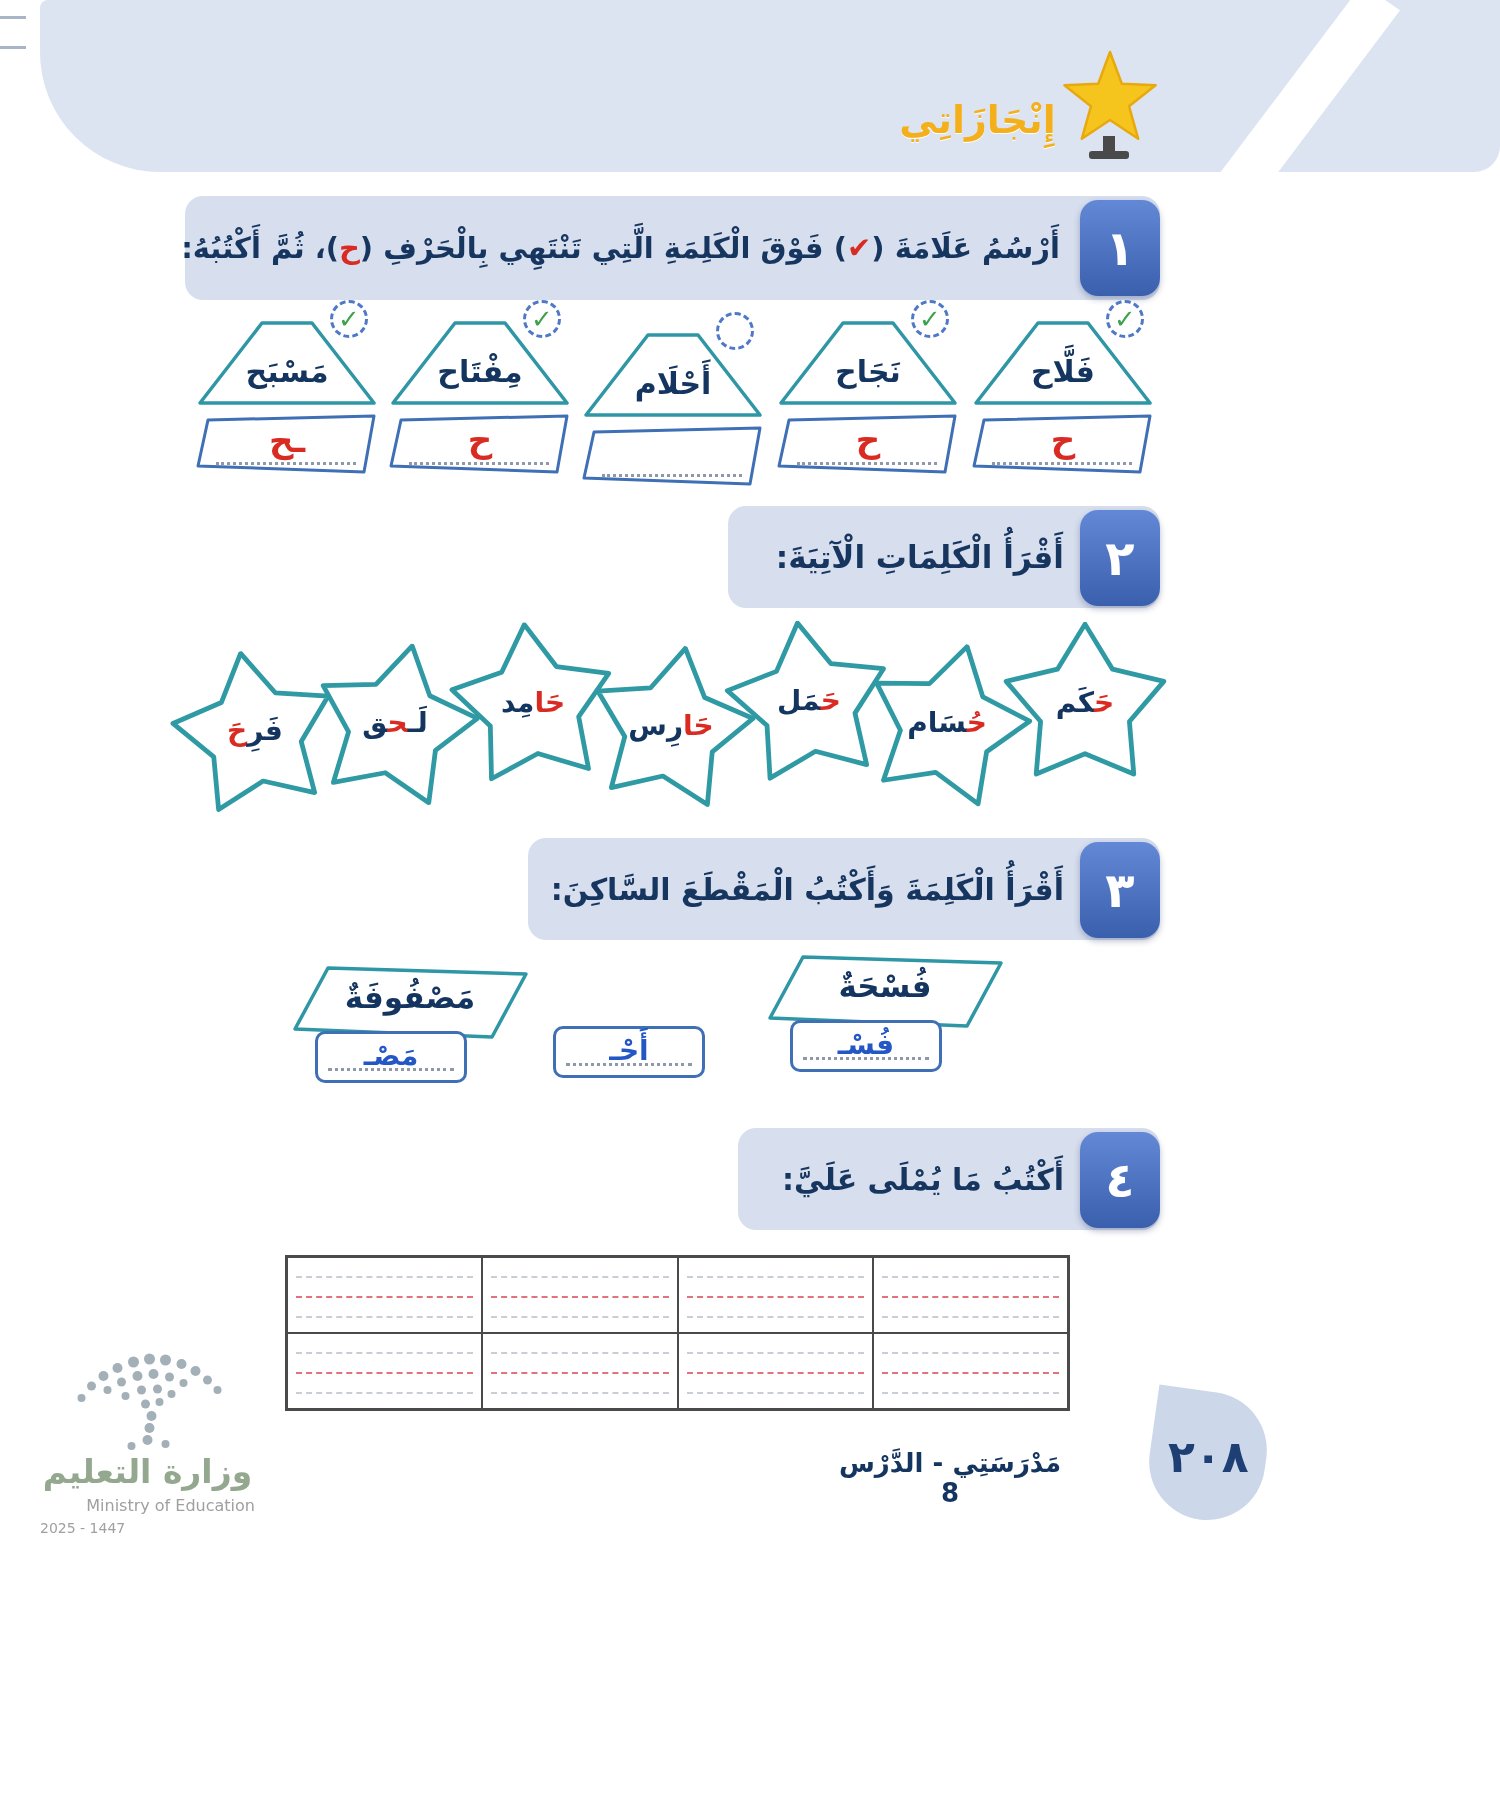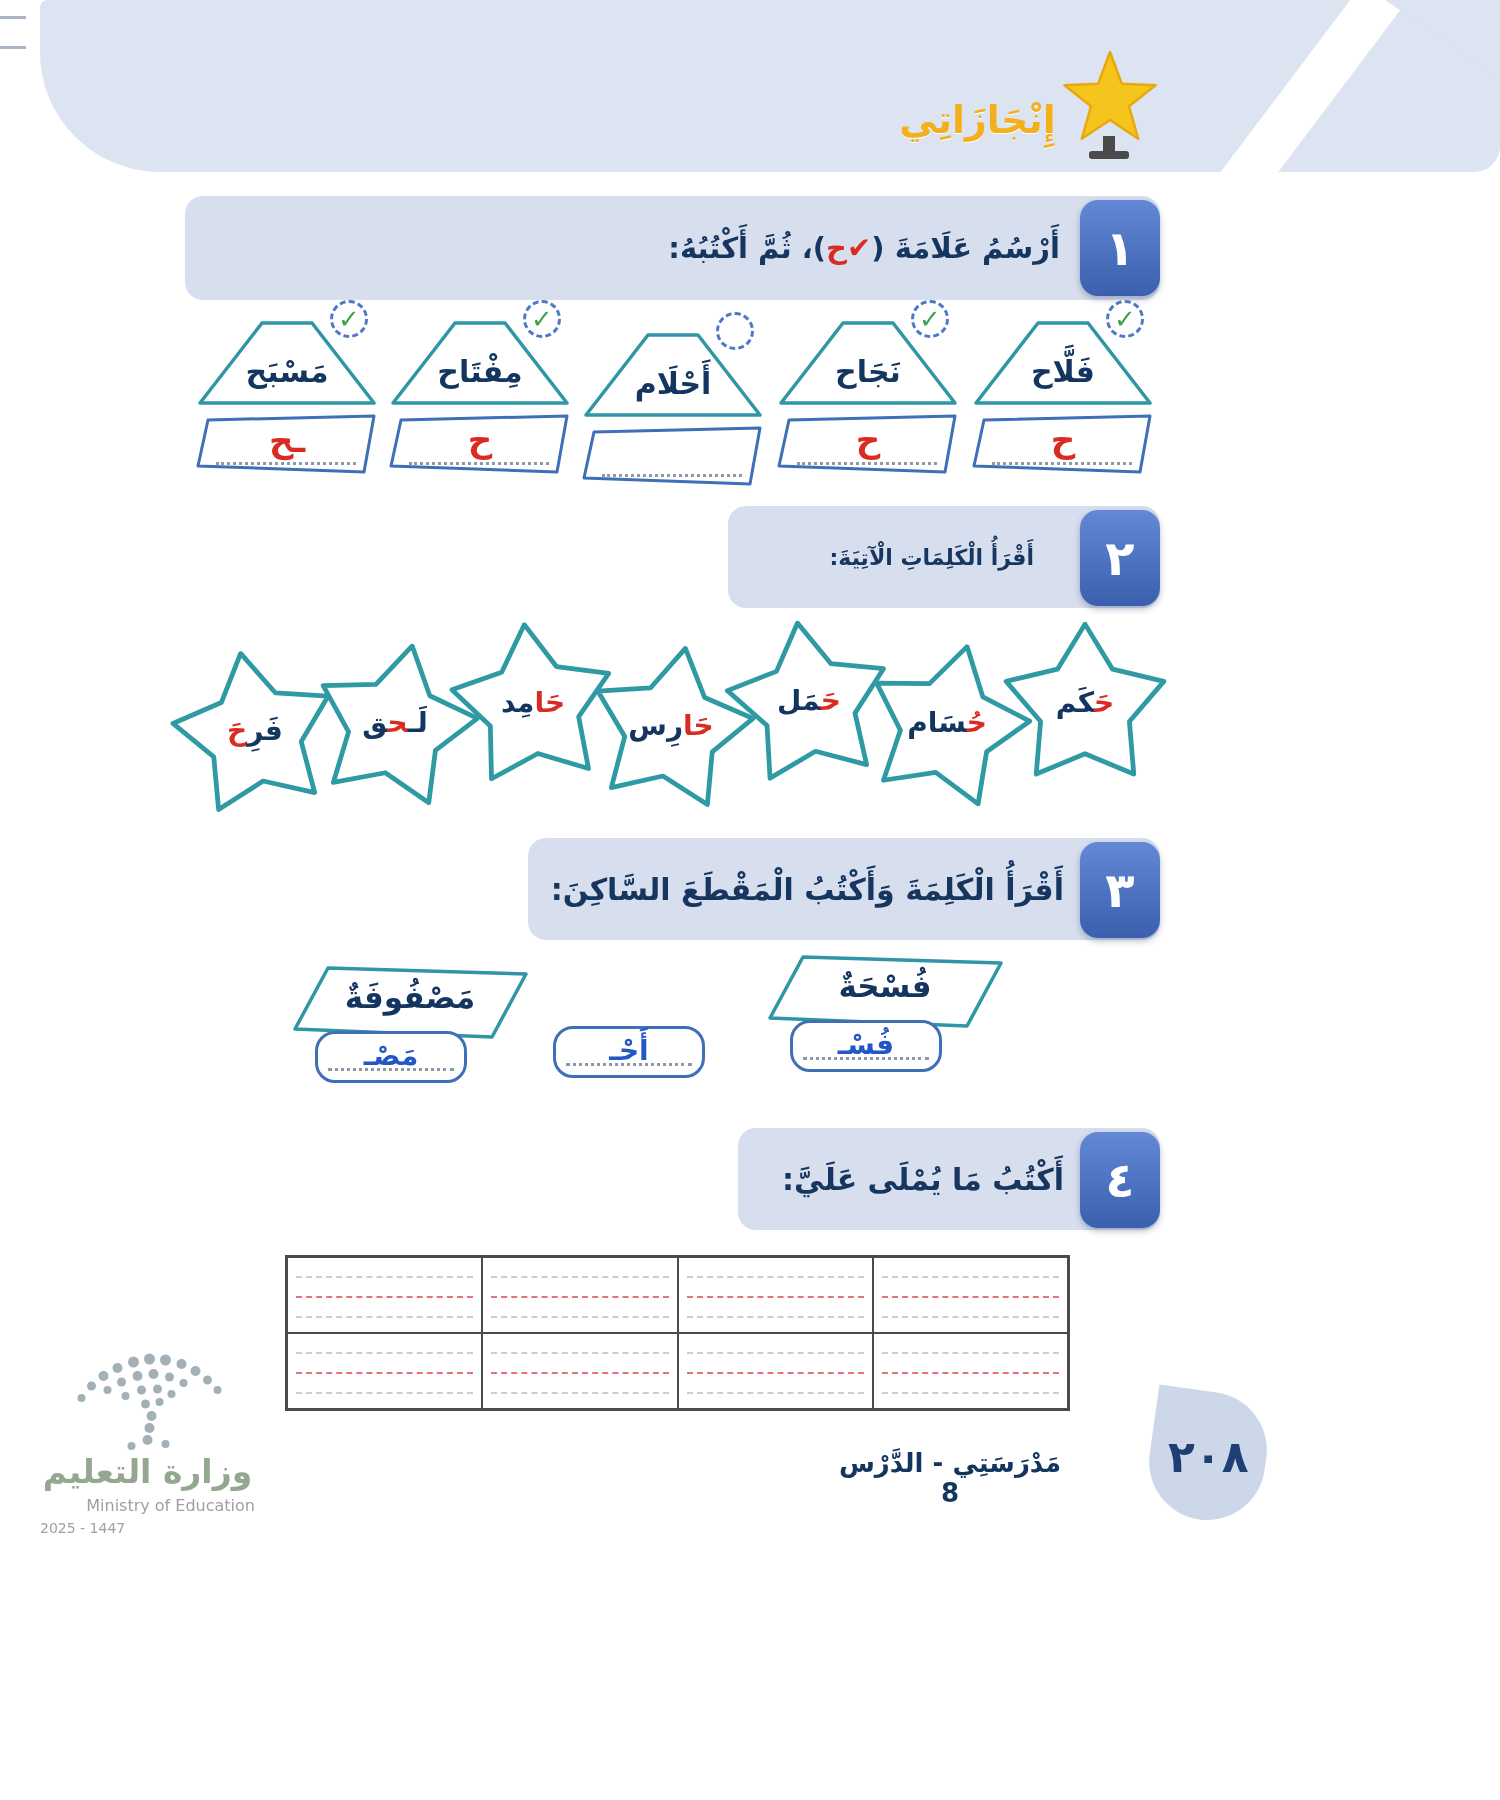--- a/index.html
+++ b/index.html
@@ -51,21 +51,21 @@
   .starwrap{width:170px;height:170px}
   .starwrap polygon{fill:#fff;stroke:#2f9aa4;stroke-width:4.5;stroke-linejoin:round}
   .starword{position:absolute;left:0;top:64px;width:100%;text-align:center;
             font-size:28px;font-weight:bold;color:#14355f}
 
   
   .bshape polygon{fill:#fff;stroke:#2f96a5;stroke-width:3.5;stroke-linejoin:round}
   .bword{position:absolute;left:0;top:16px;width:100%;text-align:center;
          font-size:31px;font-weight:bold;color:#14355f}
   .ansbox{width:152px;height:52px;background:#fff;border:3px solid #3f6fb5;
-          border-radius:20px;z-index:2}
+          border-radius:10px;z-index:2}
   .ansbox-line{position:absolute;left:10px;right:10px;bottom:9px;
                border-bottom:3px dotted #8f98a8}
   .anstext{position:absolute;left:0;top:5px;width:100%;text-align:center;
            font-size:28px;font-weight:bold;color:#2257c5}
 
   
   .wtable{border:2px solid #4a4a4a;display:grid;
           grid-template-columns:repeat(4,1fr);grid-template-rows:repeat(2,1fr)}
   .wcell{border:1px solid #4a4a4a;position:relative;background:#fff}
   .wl{position:absolute;left:8px;right:8px;border-top:2px dashed #c9ced6}
@@ -105,20 +105,21 @@
   </div>
   <div class="abs ptitle">إِنْجَازَاتِي</div>
 
   <div class="abs ibar" style="left:185px;top:196px;width:975px;height:104px"></div>
   <div class="abs badge" style="left:1080px;top:200px">
     <span>١</span>
   </div>
   <div class="abs itext" style="left:205px;top:206px;width:855px;height:84px;font-size:29px;justify-content:flex-start">
     <span>أَرْسُمُ عَلَامَةَ (</span>
     <span class="red">✔</span>
+    <span>) فَوْقَ الْكَلِمَةِ الَّتِي تَنْتَهِي بِالْحَرْفِ (</span>
     <span class="red">ح</span>
     <span>)، ثُمَّ أَكْتُبُهُ:</span>
   </div>
 
   <div class="abs ex1col" style="left:968px;top:312px">
     <svg class="trap" width="186" height="94" viewBox="0 0 186 94">
         <polygon points="6,89 68,9 118,9 180,89"></polygon>
       </svg>
     <div class="trapword">فَلَّاح</div>
     <div class="chkcircle">
@@ -188,21 +189,21 @@
         <polygon points="14,6 180,2 170,58 4,52"></polygon>
       </svg>
     <div class="ansline"></div>
     <div class="ansletter red">ـح</div>
   </div>
 
   <div class="abs ibar" style="left:728px;top:506px;width:432px;height:102px"></div>
   <div class="abs badge" style="left:1080px;top:510px">
     <span>٢</span>
   </div>
-  <div class="abs itext" style="left:712px;top:516px;width:322px;height:82px;font-size:22px">
+  <div class="abs itext" style="left:742px;top:516px;width:322px;height:82px;font-size:31px">
     <span>أَقْرَأُ الْكَلِمَاتِ الْآتِيَةَ:</span>
   </div>
 
   <div class="abs starwrap" style="left:1000px;top:622px">
     <svg width="170" height="170" viewBox="0 0 160 160">
         <polygon points="80,2 105.9,44.4 154.2,55.9 121.8,93.6 125.9,143.1 80,124 34.1,143.1 38.2,93.6 5.8,55.9 54.1,44.4"></polygon>
       </svg>
     <div class="starword"><span></span><span class="red">حَ‍</span><span>‍كَم</span></div>
   </div>
   <div class="abs starwrap" style="left:862px;top:642px">

